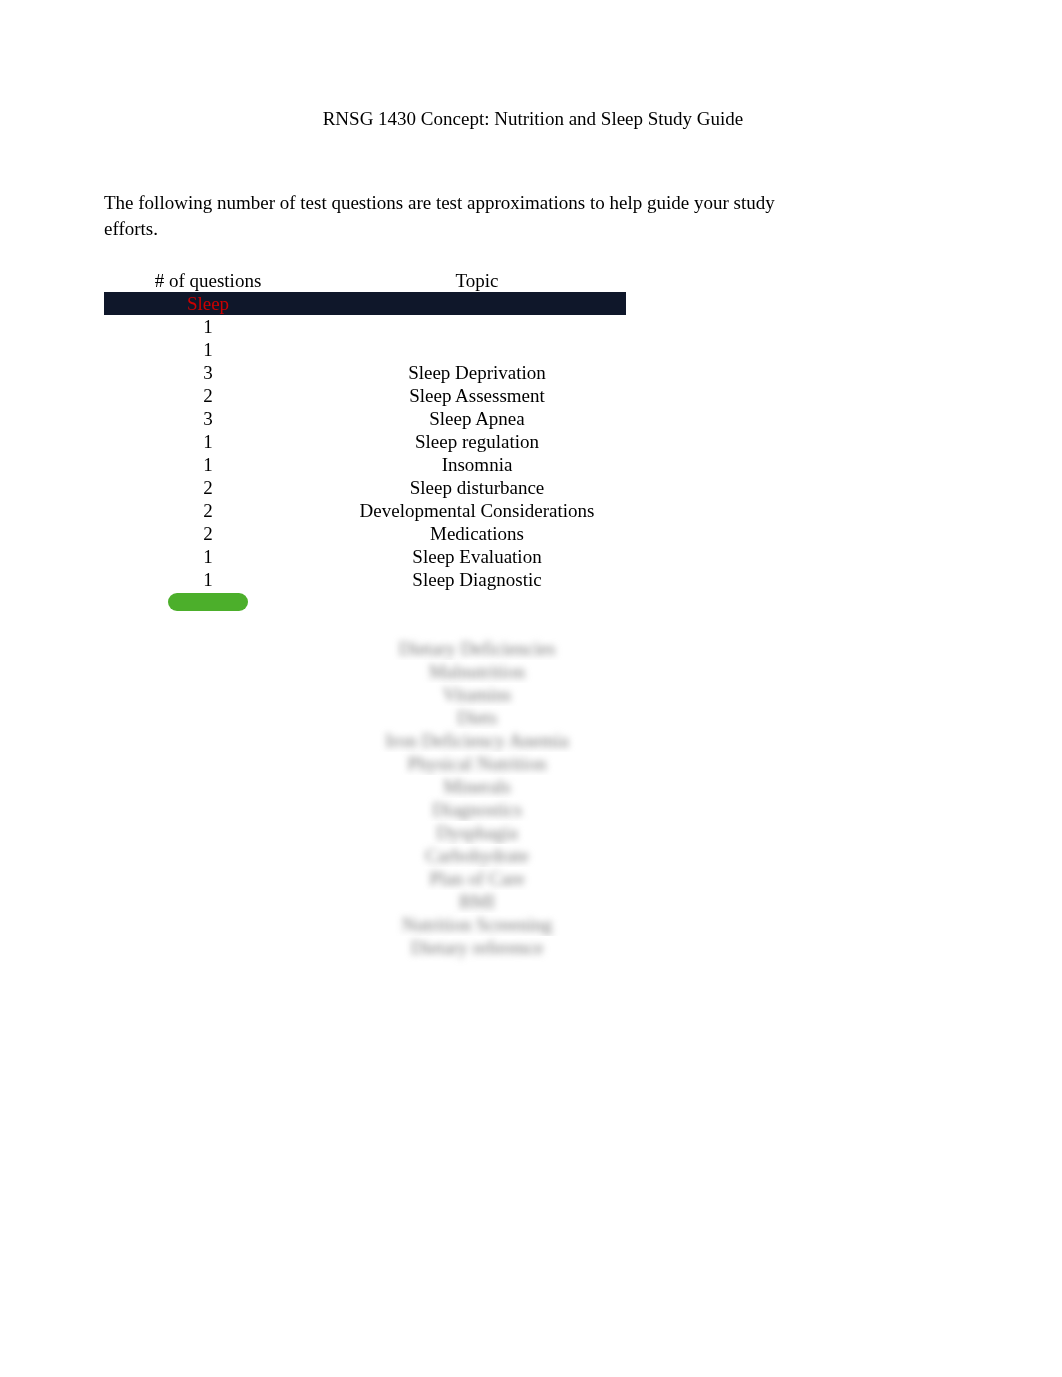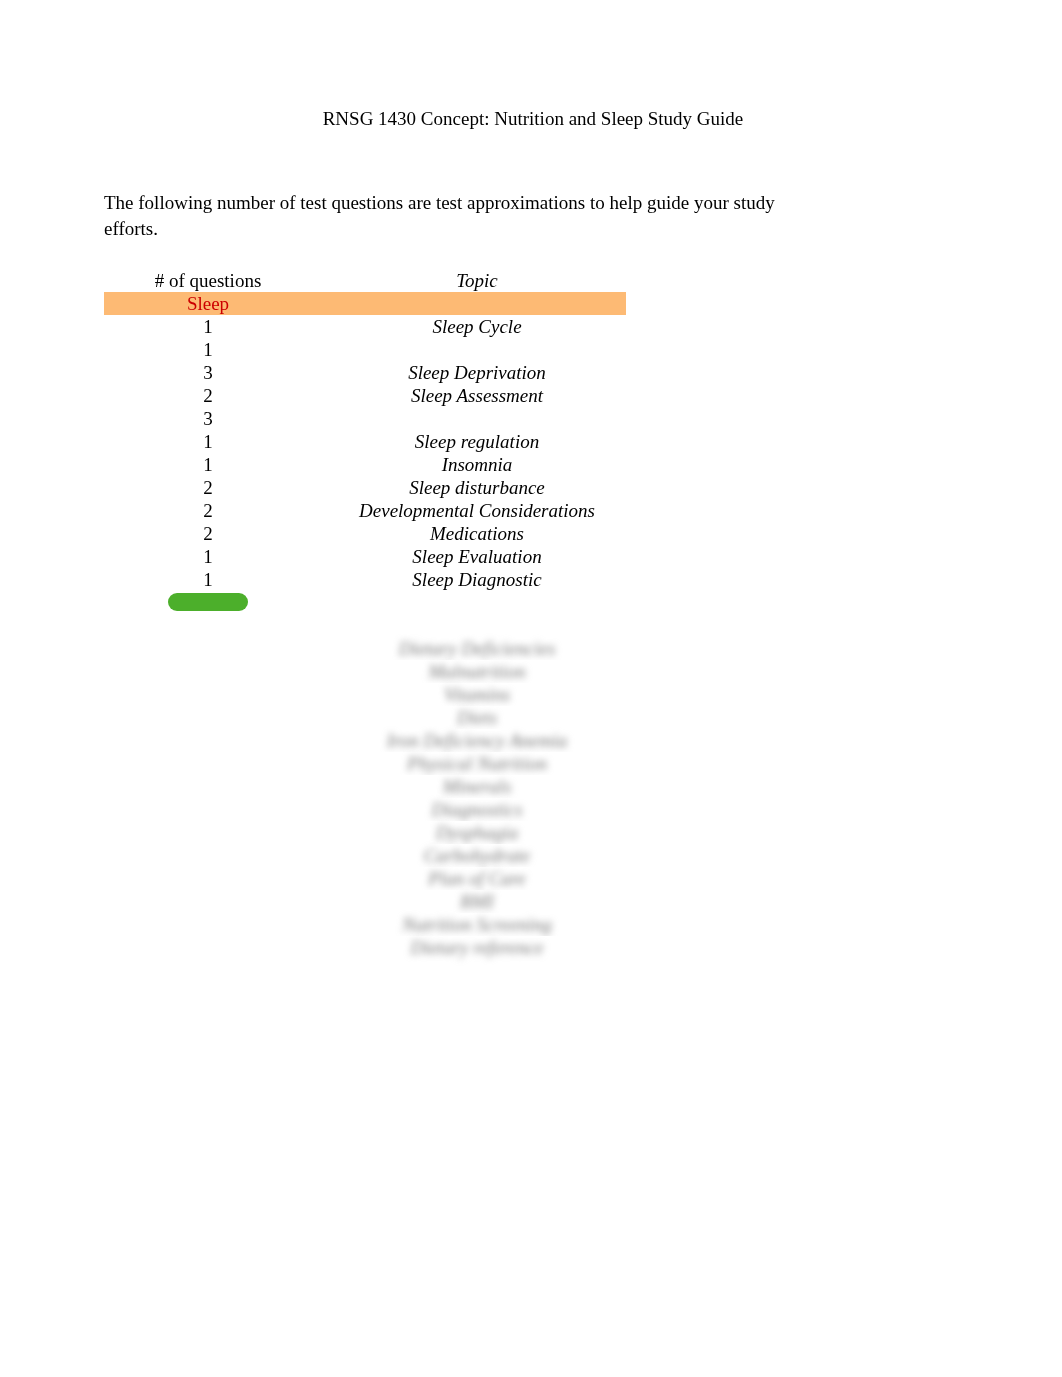--- a/index.html
+++ b/index.html
@@ -44,27 +44,26 @@
   }
   .col-q {
     width: 208px;
     text-align: center;
     padding: 0;
   }
   .col-t {
     flex: 1;
     text-align: center;
     padding: 0;
-    font-style: italic;
   }
   .header-row {
     font-size: 19px;
   }
   .section-row {
-    background: #fdba74;
+    background: #0f172a;
     height: 23px;
   }
   .section-label {
     position: absolute;
     left: 0;
     top: 0;
     width: 208px;
     text-align: center;
     color: #cc0000;
     font-size: 19px;
@@ -110,35 +109,35 @@
       <div class="col-q"># of questions</div>
       <div class="col-t">Topic</div>
     </div>
 
     <div class="row section-row">
       <div class="section-label">Sleep</div>
     </div>
 
     <div class="row data-row">
       <div class="col-q">1</div>
-      <div class="col-t">Sleep Cycle</div>
     </div>
     <div class="row data-row">
       <div class="col-q">1</div>
     </div>
     <div class="row data-row">
       <div class="col-q">3</div>
       <div class="col-t">Sleep Deprivation</div>
     </div>
     <div class="row data-row">
       <div class="col-q">2</div>
       <div class="col-t">Sleep Assessment</div>
     </div>
     <div class="row data-row">
       <div class="col-q">3</div>
+      <div class="col-t">Sleep Apnea</div>
     </div>
     <div class="row data-row">
       <div class="col-q">1</div>
       <div class="col-t">Sleep regulation</div>
     </div>
     <div class="row data-row">
       <div class="col-q">1</div>
       <div class="col-t">Insomnia</div>
     </div>
     <div class="row data-row">

